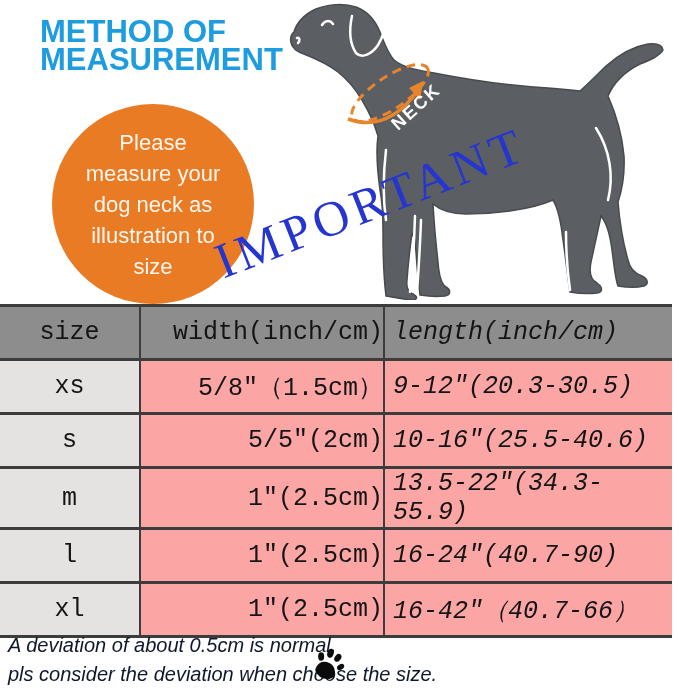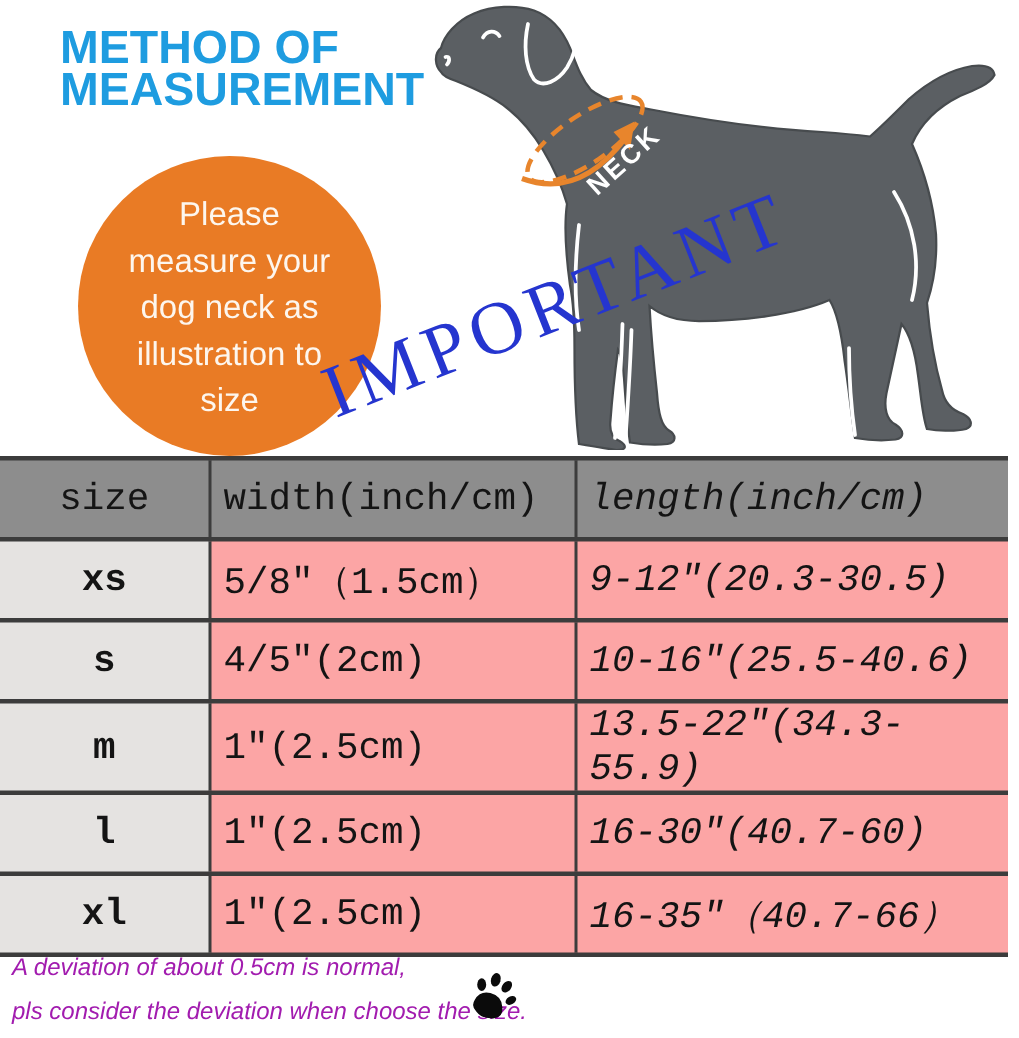--- a/index.html
+++ b/index.html
@@ -36,30 +36,30 @@
     font-family:"Liberation Mono","DejaVu Sans Mono",monospace;
     font-size:25px;color:#141414;
     border-top:3px solid #3c3c3c;border-bottom:3px solid #3c3c3c;
   }
   .size-table tr{border-bottom:3px solid #3c3c3c;}
   .size-table th,.size-table td{
     height:51px;padding:0;vertical-align:middle;font-weight:normal;
   }
   .size-table th+th,.size-table td+td{border-left:2px solid #3c3c3c;}
   .col-size{width:139px;text-align:center;}
-  .col-width{width:234px;text-align:left;padding-left:8px !important;}
+  .col-width{width:234px;text-align:right;padding-left:8px !important;}
   .col-length{text-align:left;padding-left:8px !important;font-style:italic;}
   .size-table thead tr{background:#8d8d8d;}
-  .size-table tbody td:first-child{background:#e5e3e1;font-weight:bold;}
+  .size-table tbody td:first-child{background:#e5e3e1;}
   .size-table tbody td{background:#fca5a5;}
   .size-table tbody td:first-child{background:#e5e3e1;}
   
   .footnote{
     position:absolute;left:8px;top:631px;
-    font-style:italic;font-size:16px;line-height:29px;color:#a21caf;
+    font-style:italic;font-size:20px;line-height:29px;color:#0f172a;
     letter-spacing:0px;
   }
   .paw{position:absolute;left:313px;top:648px;transform:rotate(22deg);}
 </style>
 </head>
 <body>
 
 <div id="stage">
 
   <div class="title">
@@ -154,37 +154,37 @@
       </tr>
     </thead>
     <tbody>
       <tr>
         <td class="col-size">xs</td>
         <td class="col-width">5/8″（1.5cm）</td>
         <td class="col-length">9-12″(20.3-30.5)</td>
       </tr>
       <tr>
         <td class="col-size">s</td>
-        <td class="col-width">4/5″(2cm)</td>
+        <td class="col-width">5/5″(2cm)</td>
         <td class="col-length">10-16″(25.5-40.6)</td>
       </tr>
       <tr>
         <td class="col-size">m</td>
         <td class="col-width">1″(2.5cm)</td>
         <td class="col-length">13.5-22″(34.3-55.9)</td>
       </tr>
       <tr>
         <td class="col-size">l</td>
         <td class="col-width">1″(2.5cm)</td>
-        <td class="col-length">16-30″(40.7-60)</td>
+        <td class="col-length">16-24″(40.7-90)</td>
       </tr>
       <tr>
         <td class="col-size">xl</td>
         <td class="col-width">1″(2.5cm)</td>
-        <td class="col-length">16-35″（40.7-66）</td>
+        <td class="col-length">16-42″（40.7-66）</td>
       </tr>
     </tbody>
   </table>
 
   <div class="footnote">
     <div>A deviation of about 0.5cm is normal,</div>
     <div>pls consider the deviation when choose the size.</div>
   </div>
 
   <svg class="paw" width="32" height="34" viewBox="0 0 32 34">

